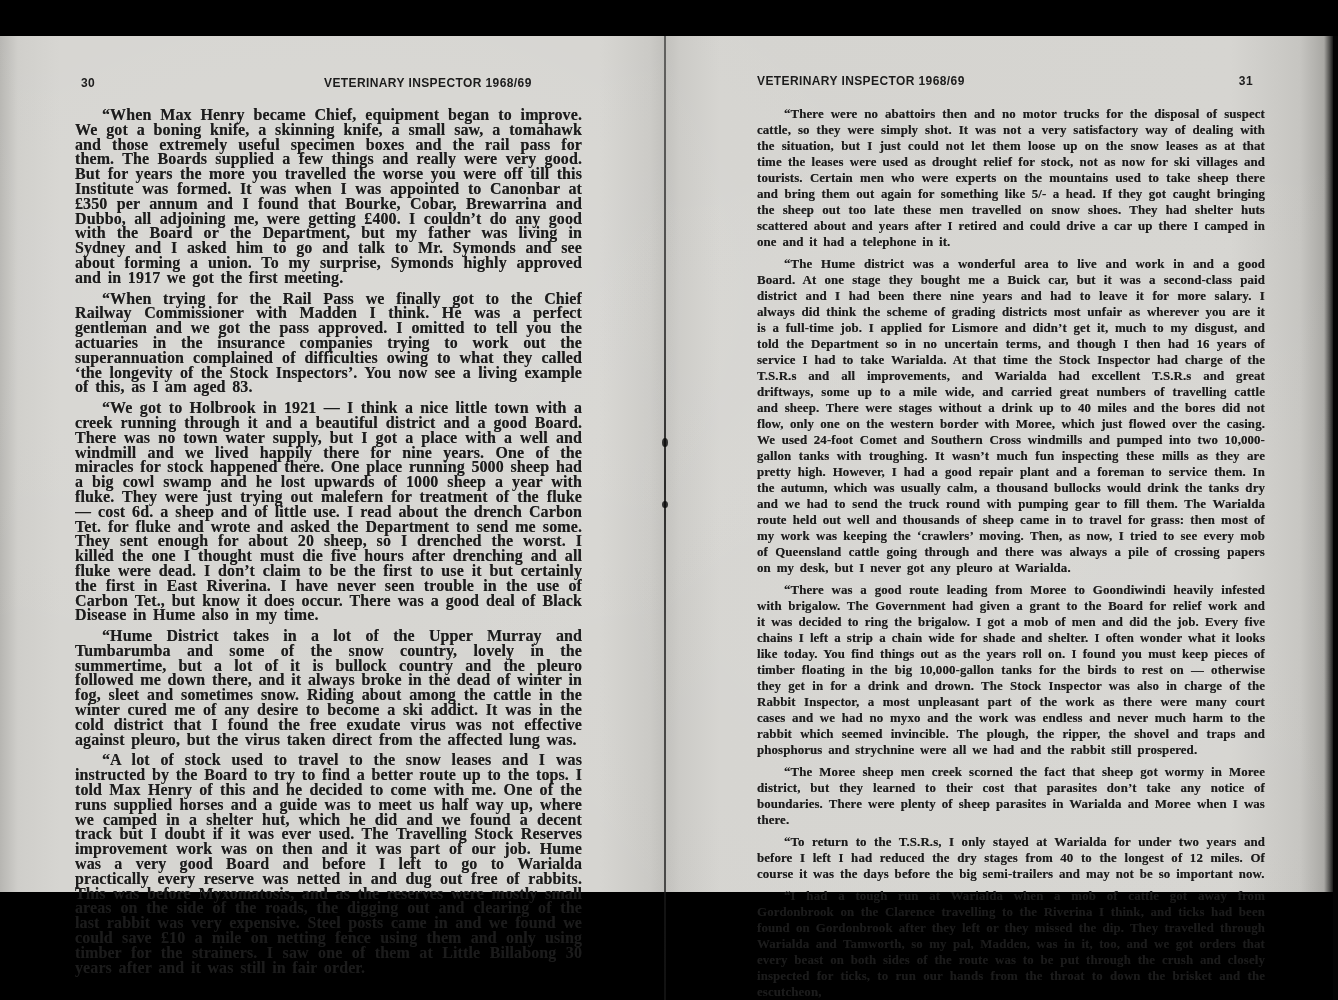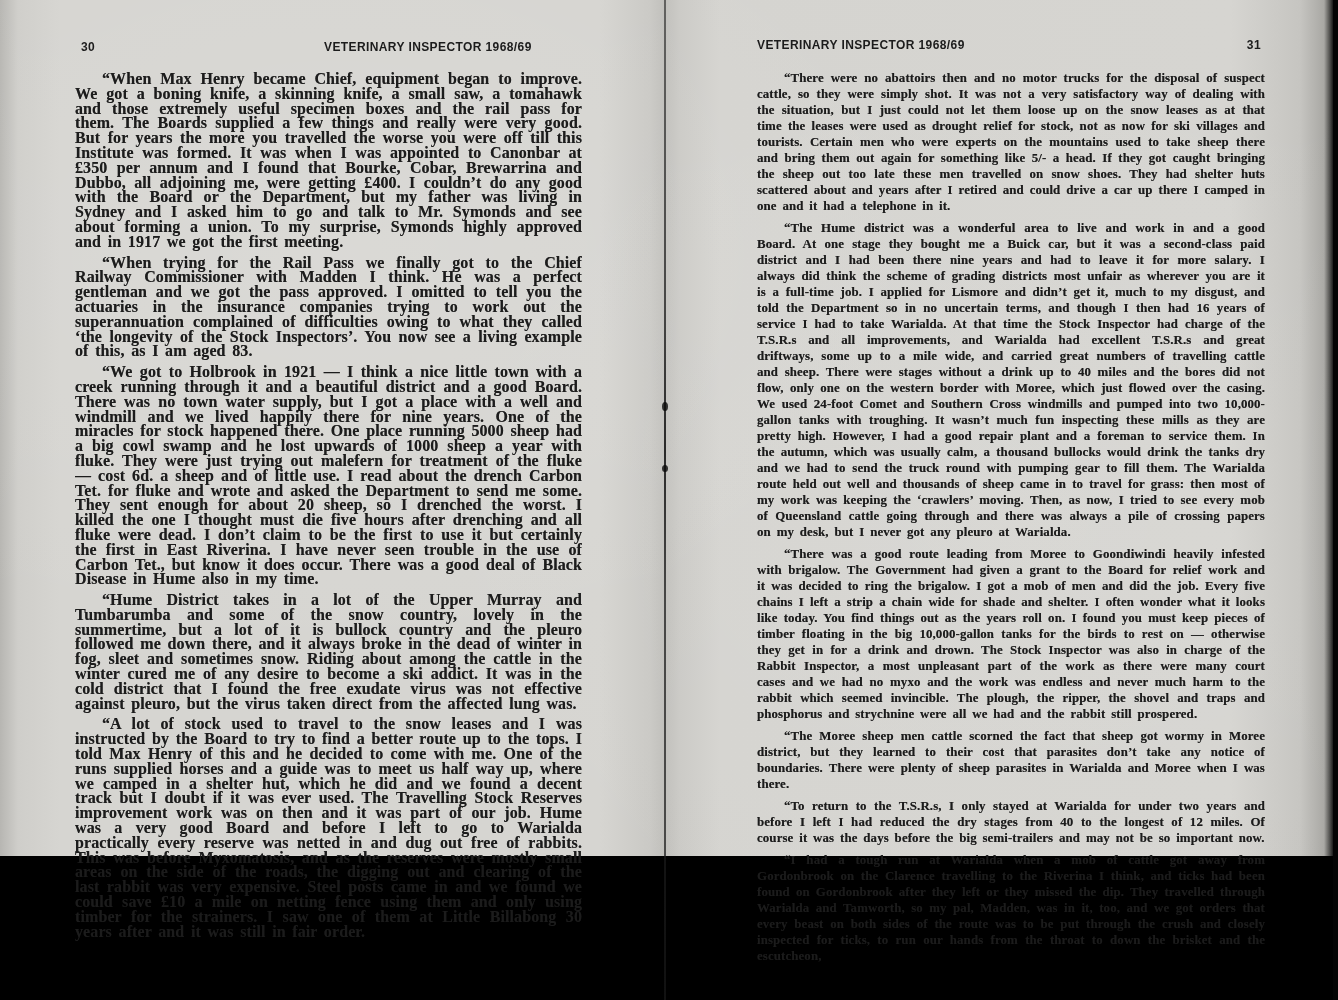--- a/index.html
+++ b/index.html
@@ -18,20 +18,21 @@
       radial-gradient(ellipse 900px 600px at 25% 30%, rgba(255,255,255,0.10), rgba(255,255,255,0) 70%),
       radial-gradient(ellipse 900px 700px at 75% 60%, rgba(255,255,255,0.07), rgba(255,255,255,0) 70%),
       linear-gradient(90deg,
         #b7b6b2 0px, #cfceca 18px, #d6d5d1 60px,
         #d6d5d1 600px, #cac9c5 650px, #c0bfbb 664px,
         #cbcac6 680px, #d5d4d0 720px,
         #d6d5d1 1230px, #c6c5c1 1300px, #a9a8a4 1324px,
         #3c3c3a 1331px, #060606 1334px, #000 1338px);
     font-family: "Liberation Serif", "DejaVu Serif", serif;
     color: #1c1c1c;
+    margin-top: 36px;
   }
   .gutter-line {
     position: absolute;
     left: 664px;
     top: 0;
     width: 2px;
     height: 1000px;
     background: linear-gradient(180deg,
       rgba(20,20,20,0.55) 0%, rgba(30,30,30,0.75) 30%,
       rgba(15,15,15,0.85) 45%, rgba(30,30,30,0.75) 60%,
@@ -67,21 +68,21 @@
     position: relative;
     height: 15px;
     font-family: "Liberation Sans", "DejaVu Sans", sans-serif;
     font-weight: bold;
     font-size: 12px;
     letter-spacing: 0.4px;
     white-space: nowrap;
   }
   .page-num { position: absolute; top: 0; font-size: 12px; }
   .page-left .page-num  { left: 6px; }
-  .page-right .page-num { right: 4px; }
+  .page-right .page-num { right: 12px; }
   .running-title { position: absolute; top: 0; }
   .page-left .running-title  { left: 249px; }
   .page-right .running-title { left: 0; }
 
   .page-body {
     margin-top: 17px;
     text-align: justify;
     overflow: hidden;
   }
   .page-left .page-body {
@@ -125,21 +126,21 @@
 
   <div class="page page-right">
     <div class="page-header">
       <span class="running-title">VETERINARY INSPECTOR 1968/69</span>
       <span class="page-num">31</span>
     </div>
     <div class="page-body">
         <p class="para">“There were no abattoirs then and no motor trucks for the disposal of suspect cattle, so they were simply shot. It was not a very satisfactory way of dealing with the situation, but I just could not let them loose up on the snow leases as at that time the leases were used as drought relief for stock, not as now for ski villages and tourists. Certain men who were experts on the mountains used to take sheep there and bring them out again for something like 5/- a head. If they got caught bringing the sheep out too late these men travelled on snow shoes. They had shelter huts scattered about and years after I retired and could drive a car up there I camped in one and it had a telephone in it.</p>
         <p class="para">“The Hume district was a wonderful area to live and work in and a good Board. At one stage they bought me a Buick car, but it was a second-class paid district and I had been there nine years and had to leave it for more salary. I always did think the scheme of grading districts most unfair as wherever you are it is a full-time job. I applied for Lismore and didn’t get it, much to my disgust, and told the Department so in no uncertain terms, and though I then had 16 years of service I had to take Warialda. At that time the Stock Inspector had charge of the T.S.R.s and all improvements, and Warialda had excellent T.S.R.s and great driftways, some up to a mile wide, and carried great numbers of travelling cattle and sheep. There were stages without a drink up to 40 miles and the bores did not flow, only one on the western border with Moree, which just flowed over the casing. We used 24-foot Comet and Southern Cross windmills and pumped into two 10,000-gallon tanks with troughing. It wasn’t much fun inspecting these mills as they are pretty high. However, I had a good repair plant and a foreman to service them. In the autumn, which was usually calm, a thousand bullocks would drink the tanks dry and we had to send the truck round with pumping gear to fill them. The Warialda route held out well and thousands of sheep came in to travel for grass: then most of my work was keeping the ‘crawlers’ moving. Then, as now, I tried to see every mob of Queensland cattle going through and there was always a pile of crossing papers on my desk, but I never got any pleuro at Warialda.</p>
         <p class="para">“There was a good route leading from Moree to Goondiwindi heavily infested with brigalow. The Government had given a grant to the Board for relief work and it was decided to ring the brigalow. I got a mob of men and did the job. Every five chains I left a strip a chain wide for shade and shelter. I often wonder what it looks like today. You find things out as the years roll on. I found you must keep pieces of timber floating in the big 10,000-gallon tanks for the birds to rest on — otherwise they get in for a drink and drown. The Stock Inspector was also in charge of the Rabbit Inspector, a most unpleasant part of the work as there were many court cases and we had no myxo and the work was endless and never much harm to the rabbit which seemed invincible. The plough, the ripper, the shovel and traps and phosphorus and strychnine were all we had and the rabbit still prospered.</p>
-        <p class="para">“The Moree sheep men cattle scorned the fact that sheep got wormy in Moree district, but they learned to their cost that parasites don’t take any notice of boundaries. There were plenty of sheep parasites in Warialda and Moree when I was there.</p>
+        <p class="para">“The Moree sheep men creek scorned the fact that sheep got wormy in Moree district, but they learned to their cost that parasites don’t take any notice of boundaries. There were plenty of sheep parasites in Warialda and Moree when I was there.</p>
         <p class="para">“To return to the T.S.R.s, I only stayed at Warialda for under two years and before I left I had reduced the dry stages from 40 to the longest of 12 miles. Of course it was the days before the big semi-trailers and may not be so important now.</p>
         <p class="para">“I had a tough run at Warialda when a mob of cattle got away from Gordonbrook on the Clarence travelling to the Riverina I think, and ticks had been found on Gordonbrook after they left or they missed the dip. They travelled through Warialda and Tamworth, so my pal, Madden, was in it, too, and we got orders that every beast on both sides of the route was to be put through the crush and closely inspected for ticks, to run our hands from the throat to down the brisket and the escutcheon,</p>
       </div>
   </div>
 
   <div class="gutter-line"></div>
   <div class="gutter-blob blob-1"></div>
   <div class="gutter-blob blob-2"></div>
   <div class="edge-right"></div>
 

